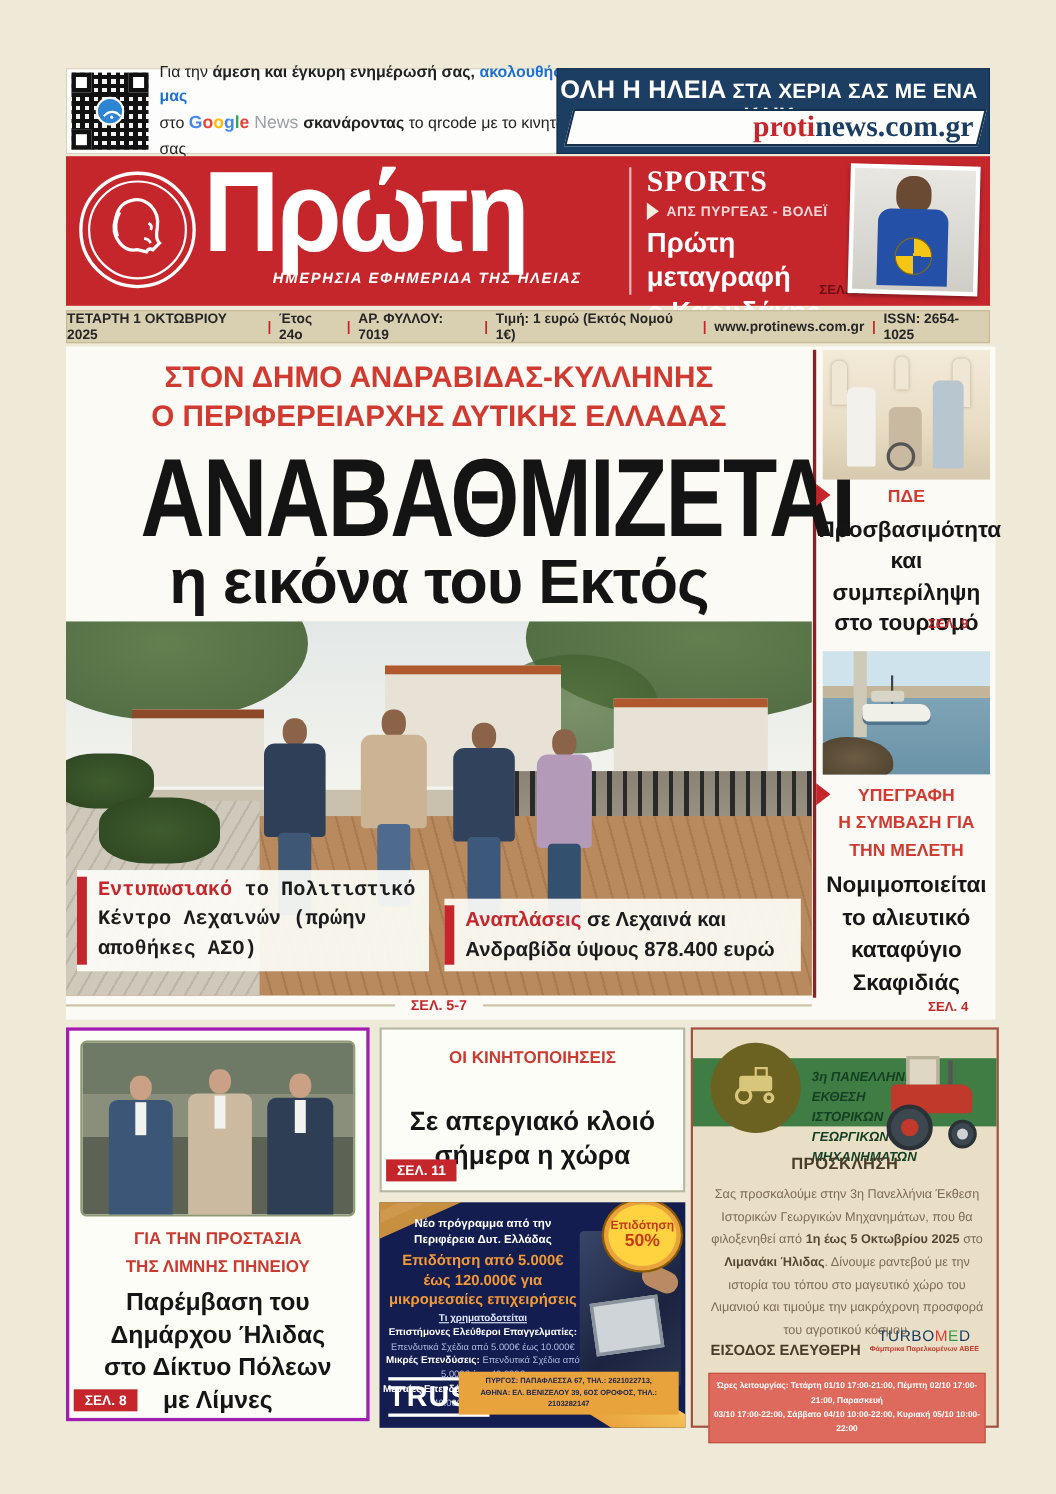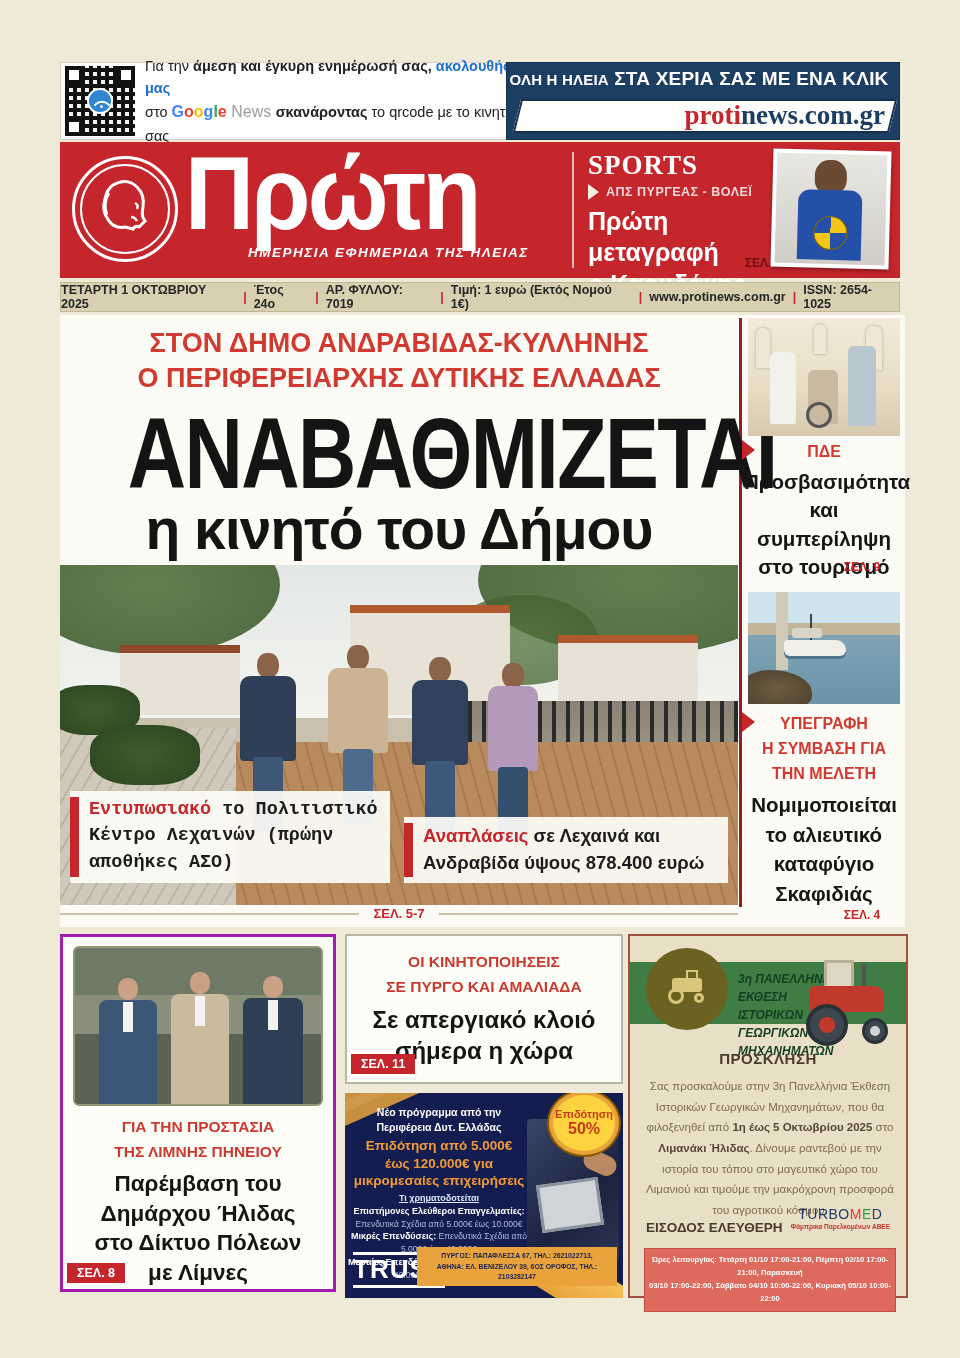--- a/index.html
+++ b/index.html
@@ -19,21 +19,21 @@
   .qr-center::after { content:""; position:absolute; left:11px; top:15px; width:3px; height:3px; background:#fff; border-radius:50%; }
   .tb-left-text { font-size:14.5px; color:#222; line-height:1.55; }
   .tb-left-text .b { font-weight:bold; }
   .tb-left-text .blue { font-weight:bold; color:#1d6fd1; }
   .gnews { font-size:16px; }
   .gl0{color:#4285F4;font-weight:bold}.gl1{color:#EA4335;font-weight:bold}.gl2{color:#FBBC05;font-weight:bold}.gl3{color:#4285F4;font-weight:bold}.gl4{color:#34A853;font-weight:bold}.gl5{color:#EA4335;font-weight:bold}
   .gnews-word { color:#9aa0a6; }
 
   .tb-right { position:absolute; left:506px; top:62px; width:394px; height:78px; background:#1d3e63; border:1px solid #16314e; }
   .tb-right-l1 { position:absolute; left:0; right:8px; top:5px; text-align:center; color:#fff; font-size:19px; font-weight:bold; letter-spacing:.2px; }
-  .tb-right-l1 .big { font-size:15px; }
+  .tb-right-l1 .big { font-size:23px; }
   .tb-url-band { position:absolute; left:10px; right:6px; bottom:6px; height:34px; background:#fdfdfb; transform:skewX(-14deg); box-shadow:0 0 0 2px #16314e inset; }
   .tb-url { position:absolute; right:14px; bottom:8px; font-family:"Liberation Serif", serif; font-weight:bold; font-size:27px; }
   .tb-url .red { color:#c5262c; } .tb-url .dark { color:#1d3e63; }
 
   
   .masthead { position:absolute; left:60px; top:142px; width:840px; height:136px; background:#c5262c; }
   .coin { position:absolute; left:12px; top:14px; width:106px; height:106px; border-radius:50%; border:3px solid #fff; }
   .coin svg { width:100%; height:100%; }
   .mast-title { position:absolute; left:125px; top:-8px; color:#fff; font-size:104px; font-weight:800; letter-spacing:-3px; transform:scaleX(.92); transform-origin:left top; }
   .mast-sub { position:absolute; left:188px; top:103px; color:#fff; font-size:13.5px; font-weight:bold; font-style:italic; letter-spacing:1.5px; }
@@ -242,21 +242,21 @@
   </div>
 
   <div class="main-bg"></div>
   <div class="vred"></div>
 
   <div class="lead-kicker">
     <div>ΣΤΟΝ ΔΗΜΟ ΑΝΔΡΑΒΙΔΑΣ-ΚΥΛΛΗΝΗΣ</div>
     <div>Ο ΠΕΡΙΦΕΡΕΙΑΡΧΗΣ ΔΥΤΙΚΗΣ ΕΛΛΑΔΑΣ</div>
   </div>
   <div class="lead-h1">ΑΝΑΒΑΘΜΙΖΕΤΑΙ</div>
-  <div class="lead-h2">η κινητό του Δήμου</div>
+  <div class="lead-h2">η εικόνα του Εκτός</div>
 
   <div class="main-photo">
     <div class="mp-sky"></div>
     <div class="mp-tree" style="left:-40px; top:-50px; width:260px; height:140px;"></div>
     <div class="mp-tree" style="right:-60px; top:-60px; width:320px; height:150px;"></div>
     <div class="mp-tree" style="right:140px; top:30px; width:150px; height:90px; opacity:.75;"></div>
     <div class="mp-house" style="left:290px; top:40px; width:160px; height:110px;"></div>
     <div class="mp-house" style="left:60px; top:80px; width:120px; height:70px; border-top-color:#8e4a28;"></div>
     <div class="mp-house" style="right:40px; top:70px; width:140px; height:70px;"></div>
     <div class="mp-fence"></div>
@@ -352,21 +352,20 @@
       <div>Δημάρχου Ήλιδας</div>
       <div>στο Δίκτυο Πόλεων</div>
       <div>με Λίμνες</div>
     </div>
     <div class="badge-red" style="left:4px; bottom:6px;">ΣΕΛ. 8</div>
   </div>
 
   <div class="box box-strike">
     <div class="strike-kick">
       <div>ΟΙ ΚΙΝΗΤΟΠΟΙΗΣΕΙΣ</div>
-      <div>ΣΕ ΠΥΡΓΟ ΚΑΙ ΑΜΑΛΙΑΔΑ</div>
     </div>
     <div class="strike-head">
       <div>Σε απεργιακό κλοιό</div>
       <div>σήμερα η χώρα</div>
     </div>
     <div class="badge-red" style="left:4px; bottom:8px;">ΣΕΛ. 11</div>
   </div>
 
   <div class="trust">
     <div class="rib2"></div>

